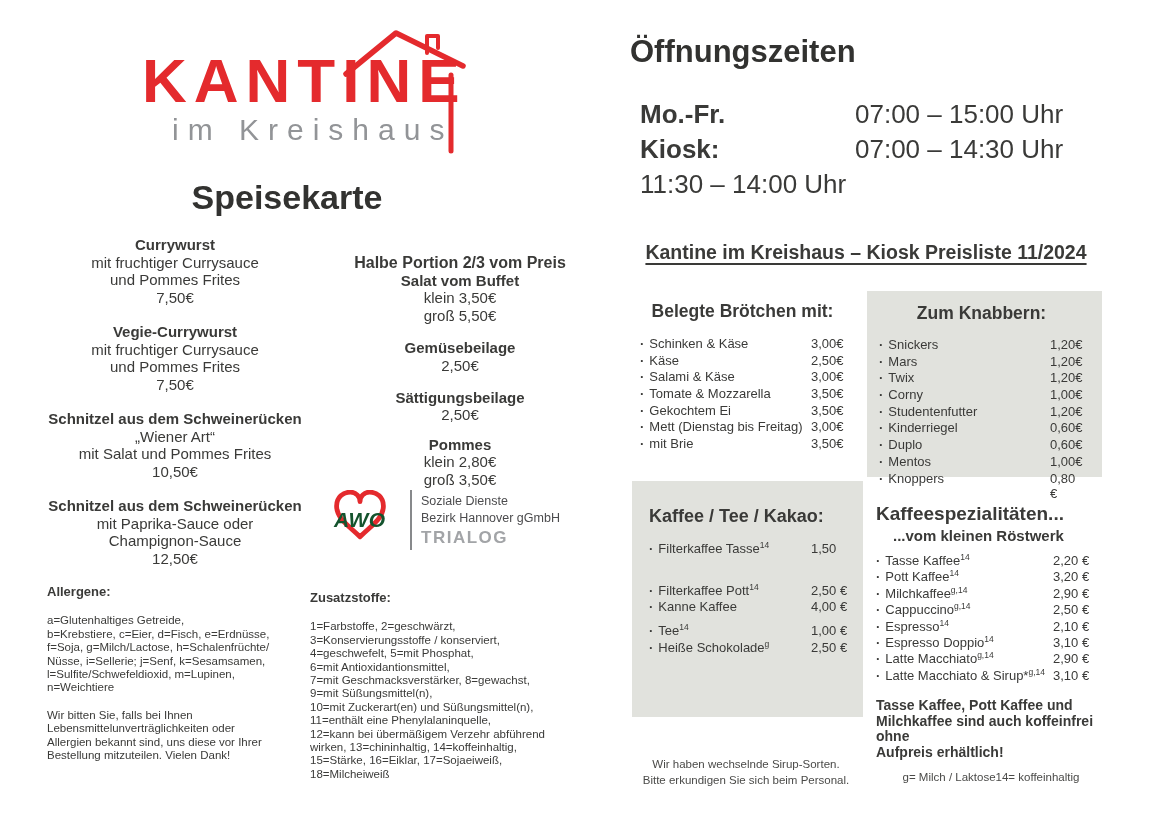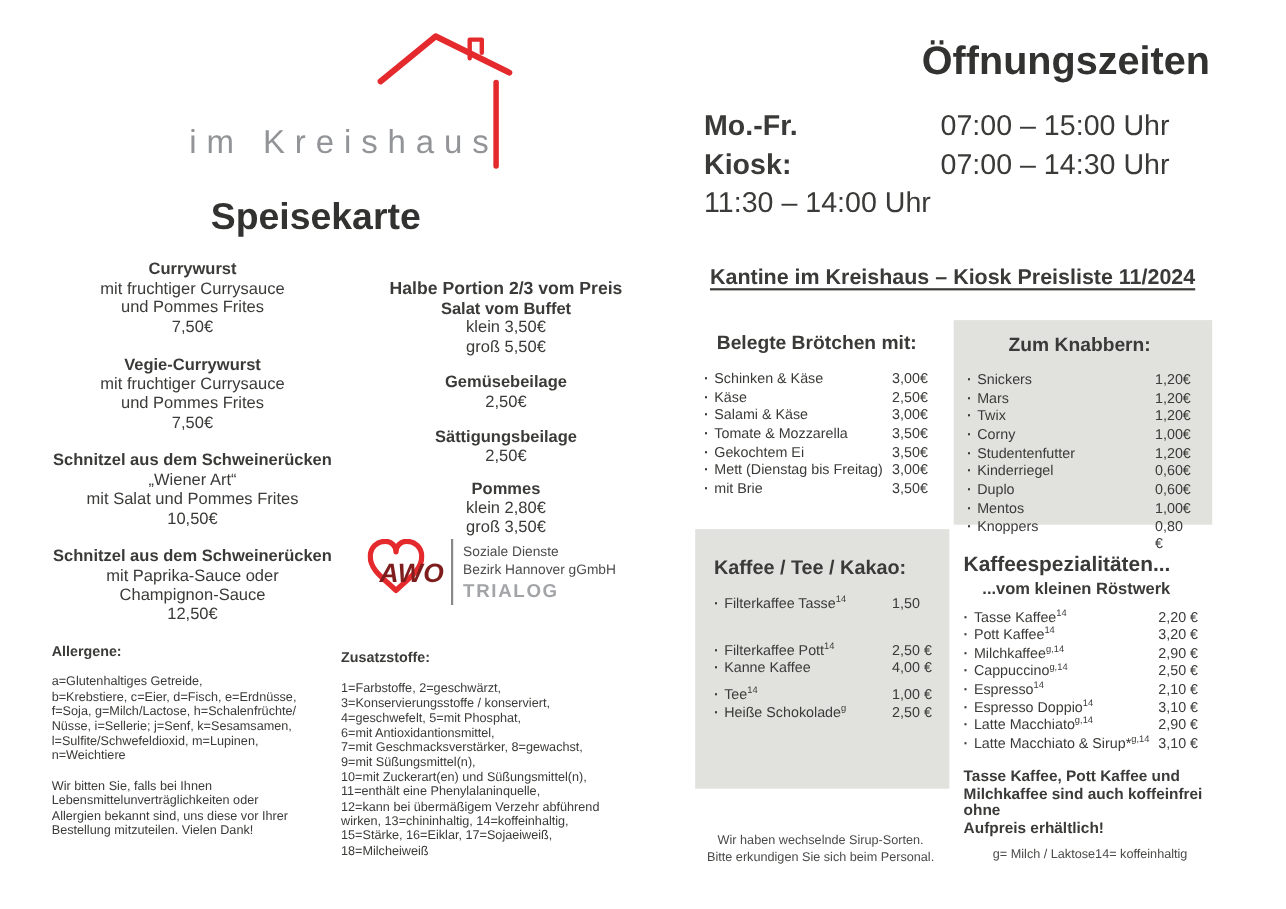--- a/index.html
+++ b/index.html
@@ -32,37 +32,37 @@
   .menu-item{margin-bottom:17px;}
   .menu-col2 .menu-item{margin-bottom:15px;}
   .menu-item-title{font-weight:700;}
   .menu-item-body{white-space:pre-line;}
   .menu-col2 .menu-item:nth-of-type(4) .menu-item-body{line-height:13px;padding-top:1px;}
   .menu-note{font-weight:700;font-size:16px;margin-top:13px;}
 
   
   .awo{left:334px;top:490px;display:flex;align-items:flex-start;}
   .awo-heart-wrap{position:relative;width:62px;height:60px;}
-  .awo-word{position:absolute;left:11px;top:18px;font-size:24px;font-weight:700;font-style:italic;
-            color:#7f1d1d;letter-spacing:.5px;}
+  .awo-word{position:absolute;left:0;top:18px;font-size:21px;font-weight:700;font-style:italic;
+            color:#14532d;letter-spacing:.5px;}
   .awo-divider{width:2px;height:60px;background:#87898b;margin:0 9px 0 14px;}
   .awo-lines{padding-top:3px;}
   .awo-line{font-size:12.5px;color:var(--muted);line-height:16.5px;}
   .awo-trialog{font-size:17px;font-weight:700;color:var(--trialog-gray);letter-spacing:1.5px;margin-top:2px;}
 
   
   .foot-col{font-size:11.5px;line-height:13.4px;}
   .allergene{left:47px;top:585px;width:256px;}
   .zusatz{left:310px;top:591px;width:278px;}
   .foot-heading{font-size:13px;font-weight:700;}
   .foot-para{white-space:pre-line;margin-top:16px;}
   .foot-para + .foot-para{margin-top:14px;}
 
   
-  .hours-title{left:630px;top:34px;width:470px;text-align:right;font-size:36px;font-weight:700;color:#323230;}
+  .hours-title{left:630px;top:34px;width:470px;text-align:left;font-size:31px;font-weight:700;color:#323230;}
   .hours{left:640px;top:97px;width:462px;}
   .hours-row{display:grid;grid-template-columns:215px 1fr;height:35px;align-items:center;font-size:26px;}
   .hours-label{font-weight:700;}
   .hours-time{font-weight:400;}
 
   
   .pricelist-title{left:632px;top:241px;width:468px;text-align:center;font-size:19.5px;font-weight:700;
                    text-decoration:underline;text-decoration-thickness:2px;text-underline-offset:4px;}
   .sec-heading{font-size:17.5px;font-weight:700;}
   .prow{display:flex;align-items:baseline;height:16.7px;font-size:13px;}
@@ -98,20 +98,21 @@
 </head>
 <body>
 
 <div id="page">
 
   <svg class="abs logo-svg" width="130" height="130" viewBox="0 0 130 130">
     <polyline points="6,46 56,5 123,38" fill="none" stroke="var(--brand-red)" stroke-width="5.5" stroke-linecap="round" stroke-linejoin="round"></polyline>
     <polyline points="87,25 87,8 98,8 98,20" fill="none" stroke="var(--brand-red)" stroke-width="4" stroke-linecap="round" stroke-linejoin="round"></polyline>
     <line x1="111" y1="47" x2="111" y2="123" stroke="var(--brand-red)" stroke-width="5" stroke-linecap="round"></line>
   </svg>
+  <div class="abs brand">KANTINE</div>
   <div class="abs page-title">Speisekarte</div>
 
   <div class="abs brand-sub">im Kreishaus</div>
 
   <div class="abs menu-col menu-col1">
 
       <div class="menu-item">
         <div class="menu-item-title">Currywurst</div>
         <div class="menu-item-body">mit fruchtiger Currysauce
 und Pommes Frites

